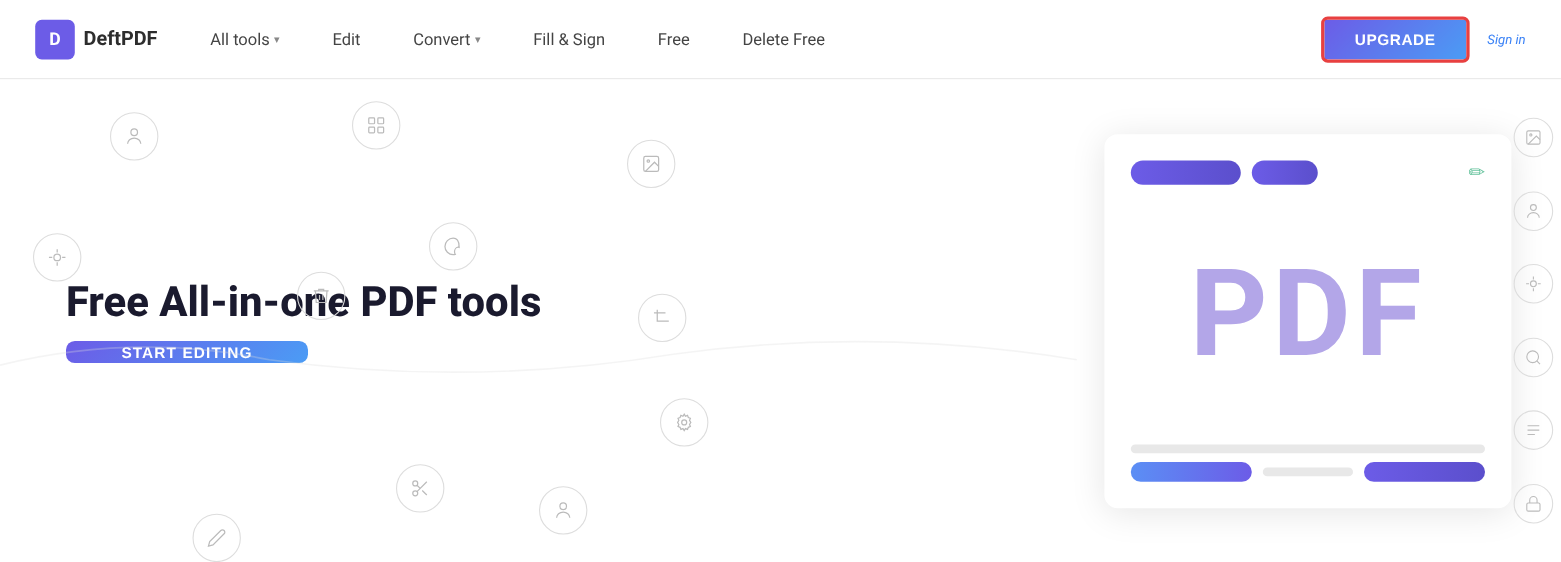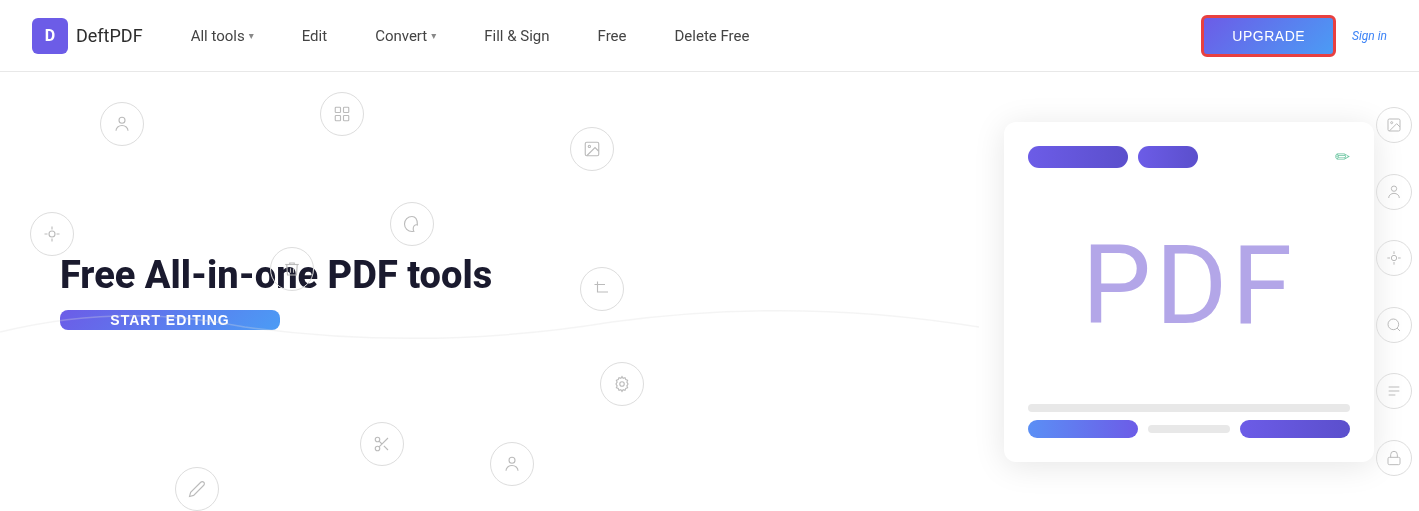--- a/index.html
+++ b/index.html
@@ -37,21 +37,21 @@
       border-radius: 6px;
       display: flex;
       align-items: center;
       justify-content: center;
       color: #fff;
       font-weight: 700;
       font-size: 16px;
     }
     .logo-text {
       font-size: 18px;
-      font-weight: 400;
+      font-weight: 700;
       color: #2d2d2d;
     }
     .nav-links {
       display: flex;
       align-items: center;
       gap: 48px;
       flex: 1;
     }
     .nav-link {
       font-size: 15px;
@@ -72,21 +72,21 @@
       align-items: center;
       gap: 16px;
     }
     .upgrade-btn {
       background: linear-gradient(135deg, #6c5ce7, #4b9cf5);
       color: #fff;
       border: 3px solid #e84040;
       border-radius: 6px;
       padding: 10px 28px;
       font-size: 14px;
-      font-weight: 400;
+      font-weight: 700;
       letter-spacing: 0.5px;
       cursor: pointer;
       text-transform: uppercase;
     }
     .signin-link {
       font-size: 12px;
       color: #3b82f6;
       cursor: pointer;
       font-weight: 400;
       font-style: italic;
@@ -201,21 +201,21 @@
     .card-edit-icon {
       position: absolute;
       top: 24px;
       right: 24px;
       color: #6bc5a0;
       font-size: 18px;
       cursor: pointer;
     }
     .card-pdf-text {
       font-size: 110px;
-      font-weight: 400;
+      font-weight: 700;
       color: #b3a6e8;
       text-align: center;
       line-height: 1;
       letter-spacing: 4px;
       padding: 10px 0;
     }
     .card-bottom {
       display: flex;
       flex-direction: column;
       gap: 8px;

